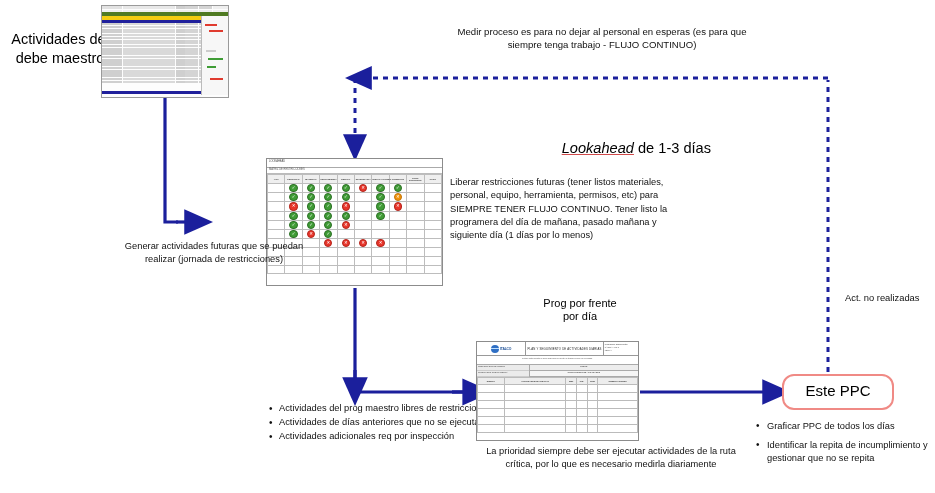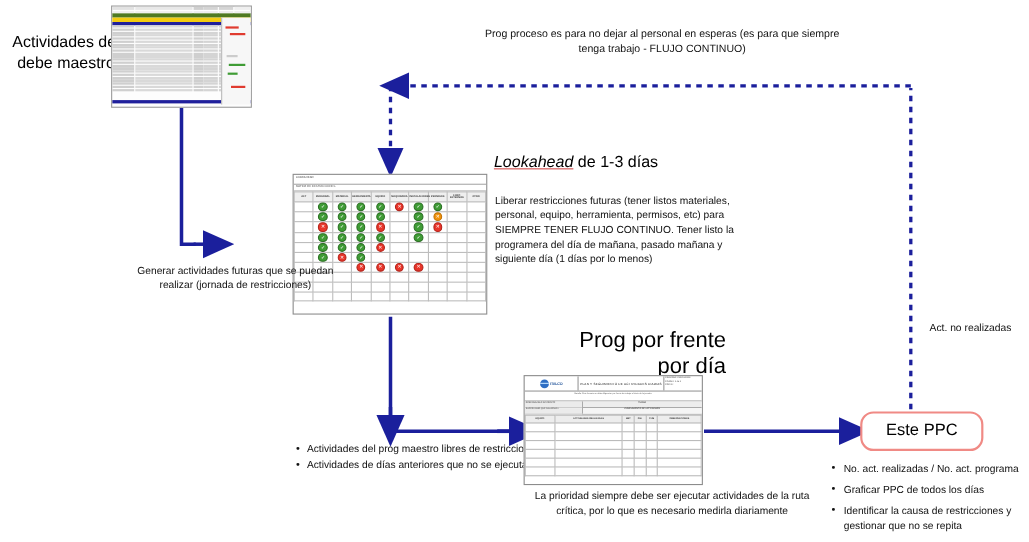--- a/index.html
+++ b/index.html
@@ -7,25 +7,25 @@
     width:935px;height:493px;position:relative;overflow:hidden;
     font-family:"Liberation Sans","DejaVu Sans",sans-serif;
     color:#1a1a1a;
   }
   .abs{position:absolute;}
   .lbl-big{font-size:14.5px;line-height:1.25;color:#000;}
   .ctr{text-align:center;}
 
   #master-label{left:4px;top:30px;width:112px;font-size:14.5px;line-height:1.3;text-align:center;color:#000;}
   #flow-note{left:440px;top:26px;width:324px;font-size:9.6px;line-height:1.35;text-align:center;color:#111;}
-  #lookahead-title{left:449px;top:140px;width:262px;font-size:14.6px;text-align:left;color:#000;}
+  #lookahead-title{left:449px;top:140px;width:262px;font-size:14.6px;text-align:right;color:#000;}
   #lookahead-title i{font-style:italic;text-decoration:underline;text-decoration-color:#d04a4a;}
   #lookahead-desc{left:450px;top:176px;width:246px;font-size:9.3px;line-height:1.43;color:#111;}
   #generar-note{left:118px;top:240px;width:192px;font-size:9.3px;line-height:1.4;text-align:center;color:#111;}
-  #frente-title{left:500px;top:297px;width:160px;font-size:20px;line-height:1.22;text-align:right;color:#000;}
+  #frente-title{left:500px;top:297px;width:160px;font-size:11px;line-height:1.22;text-align:center;color:#000;}
   #frente-note{left:485px;top:445px;width:252px;font-size:9.3px;line-height:1.42;text-align:center;color:#111;}
   #act-no-real{left:805px;top:292px;width:130px;font-size:9.4px;color:#111;margin-left:40px;}
   #ppc-label{left:782px;top:378px;width:112px;font-size:15px;text-align:center;color:#000;line-height:26px;}
 
   
   ul.bl{margin:0;padding:0;list-style:none;}
   ul.bl li{position:relative;padding-left:11px;font-size:9.3px;line-height:1.5;color:#111;}
   ul.bl li:before{content:"\2022";position:absolute;left:1px;top:-1px;font-size:10px;color:#111;}
   #mid-bullets{left:268px;top:402px;width:250px;}
   #ppc-bullets{left:755px;top:420px;width:180px;}
@@ -326,21 +326,21 @@
   <div class="mt-gantt">
     <div class="gbar" style="left:3px;top:8px;width:12px;background:#e03b2f;"></div>
     <div class="gbar" style="left:7px;top:14px;width:14px;background:#e03b2f;"></div>
     <div class="gbar" style="left:4px;top:34px;width:10px;background:#cccccc;"></div>
     <div class="gbar" style="left:6px;top:42px;width:15px;background:#3f9c35;"></div>
     <div class="gbar" style="left:5px;top:50px;width:9px;background:#3f9c35;"></div>
     <div class="gbar" style="left:8px;top:62px;width:13px;background:#e03b2f;"></div>
   </div>
 </div>
 
-<div class="abs" id="flow-note">Prog proceso es para no dejar al personal en esperas (es para que siempre tenga trabajo - FLUJO CONTINUO)</div>
+<div class="abs" id="flow-note">Medir proceso es para no dejar al personal en esperas (es para que siempre tenga trabajo - FLUJO CONTINUO)</div>
 
 <div class="abs" id="lookahead-title">
   <i>Lookahead</i><span> de 1-3 días</span>
 </div>
 
 <div class="abs" id="lookahead-desc">Liberar restricciones futuras (tener listos materiales, personal, equipo, herramienta, permisos, etc) para SIEMPRE TENER FLUJO CONTINUO. Tener listo la programera del día de mañana, pasado mañana y siguiente día (1 días por lo menos)</div>
 
 <div class="abs" id="look-thumb">
   <div class="lh-ttl">LOOKAHEAD</div>
   <div class="lh-sub">MATRIZ DE RESTRICCIONES</div>
@@ -482,20 +482,21 @@
         </tr>
       </tbody>
   </table>
 </div>
 
 <div class="abs" id="generar-note">Generar actividades futuras que se puedan realizar (jornada de restricciones)</div>
 
 <ul class="abs bl" id="mid-bullets">
     <li>Actividades del prog maestro libres de restricciones</li>
     <li>Actividades de días anteriores que no se ejecutaron</li>
+    <li>Actividades adicionales req por inspección</li>
   </ul>
 
 <div class="abs" id="frente-title"><span>Prog por frente</span><br><span>por día</span></div>
 
 <div class="abs" id="doc-thumb">
   <div class="dh">
     <div class="logo">
       <span class="globe"></span>
       <span class="brandtx">ITALCO</span>
     </div>
@@ -582,16 +583,15 @@
 </div>
 
 <div class="abs" id="frente-note">La prioridad siempre debe ser ejecutar actividades de la ruta crítica, por lo que es necesario medirla diariamente</div>
 
 <div class="abs" id="act-no-real">Act. no realizadas</div>
 
 <div class="abs" id="ppc-box"></div>
 <div class="abs" id="ppc-label">Este PPC</div>
 
 <ul class="abs bl" id="ppc-bullets">
-    <li>No. act. realizadas / No. act. programa</li>
     <li>Graficar PPC de todos los días</li>
-    <li>Identificar la causa  de restricciones y gestionar que no se repita</li>
+    <li>Identificar la repita  de incumplimiento y gestionar que no se repita</li>
   </ul>
 
 </body></html>

